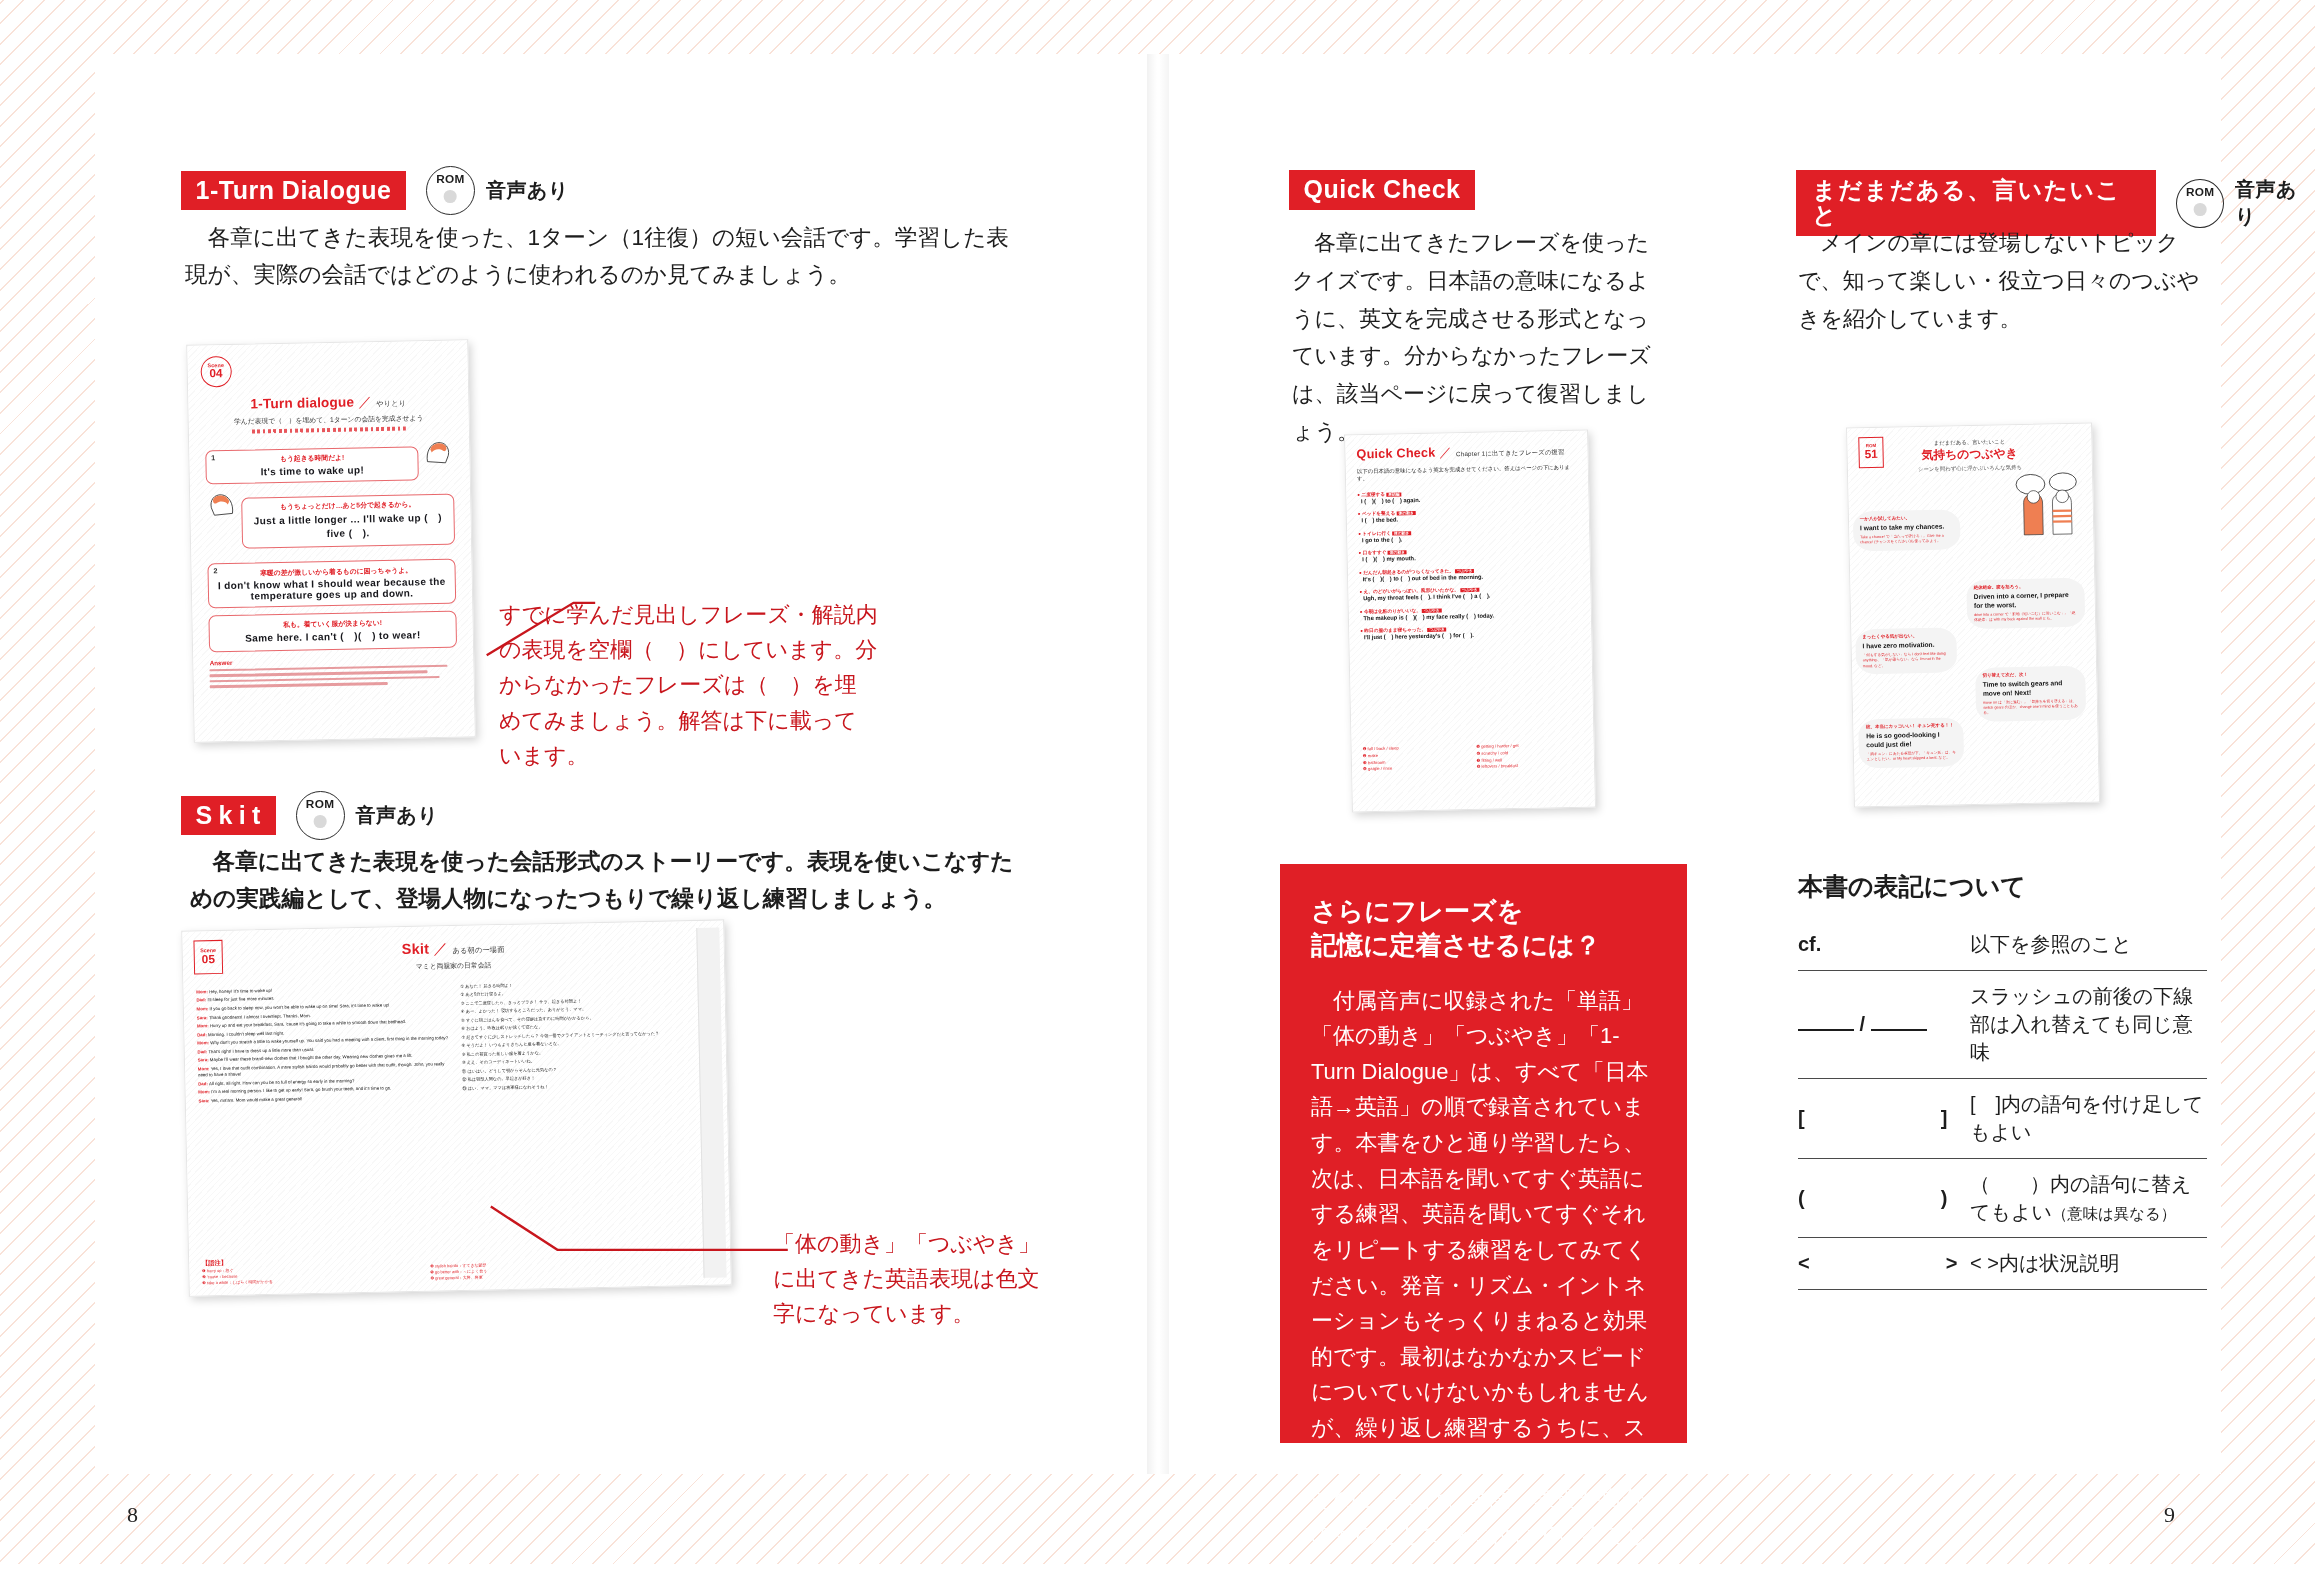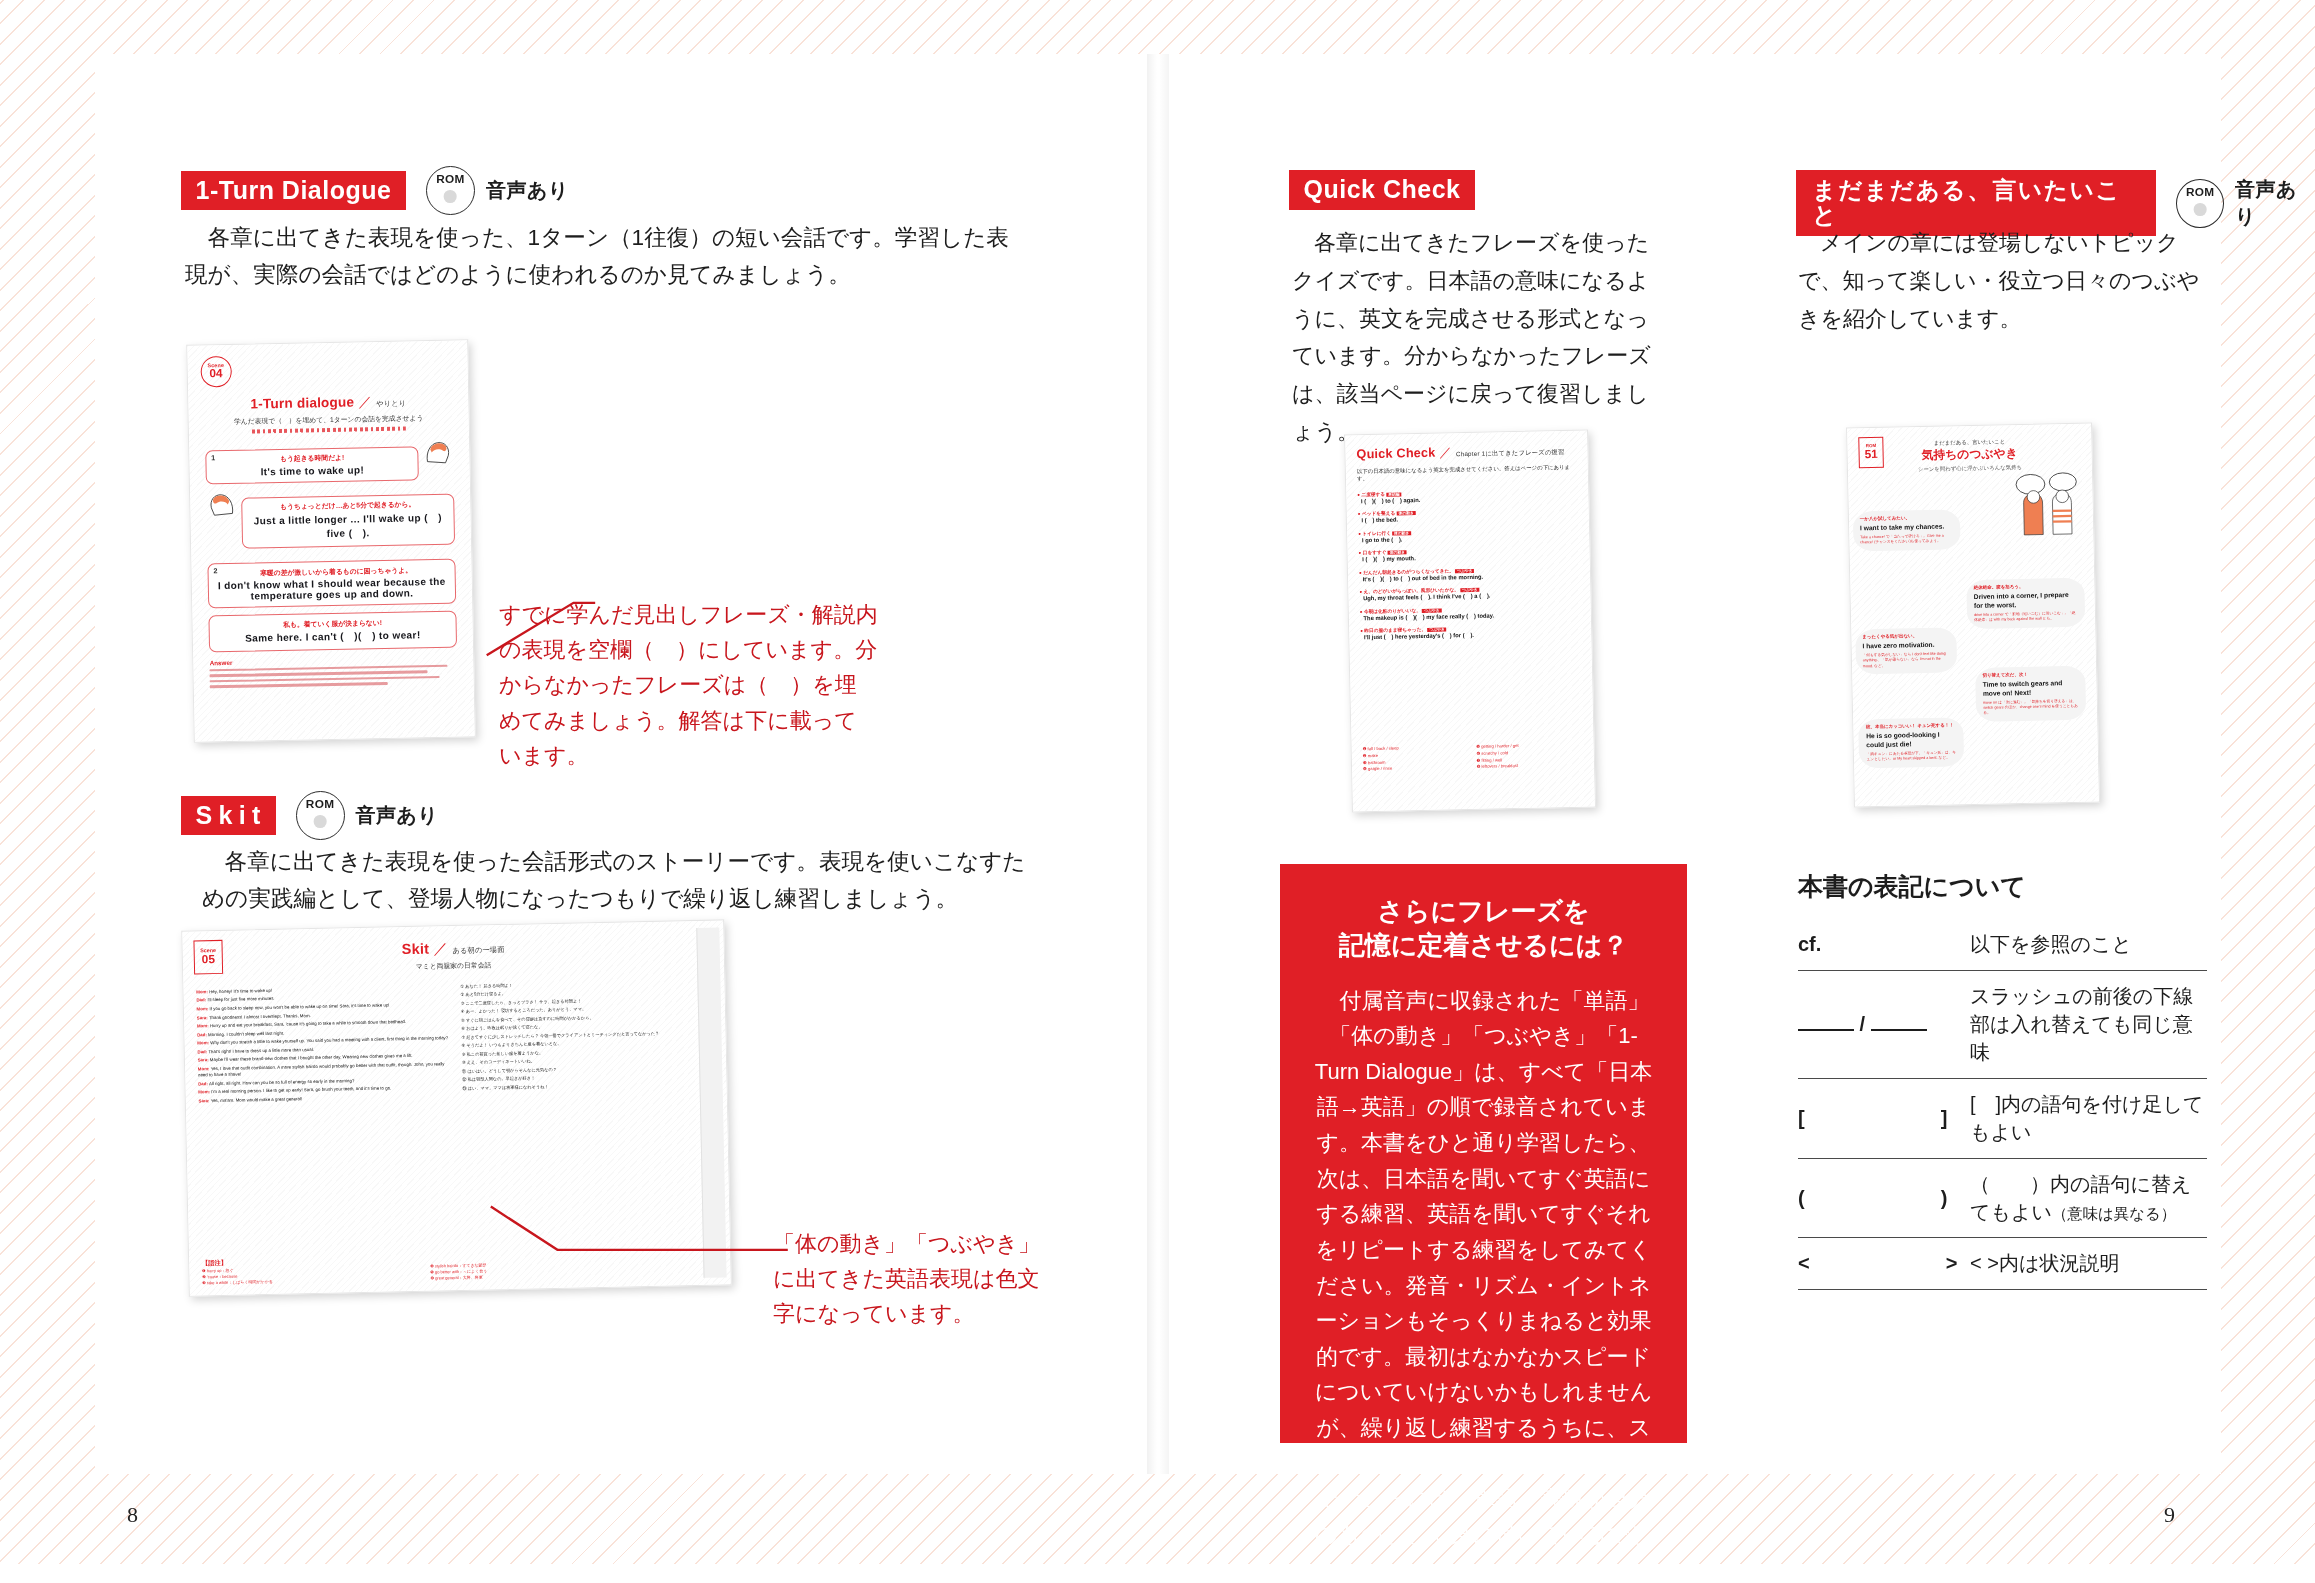--- a/index.html
+++ b/index.html
@@ -271,21 +271,21 @@
       <span class="audio-wrap">
         <span class="rom-disc">
           <span class="rom-txt">ROM</span>
           <span class="hole"></span>
         </span>
         <span class="audio-label">音声あり</span>
       </span>
     </div>
   </div>
 
-  <div class="body-copy" style="position:absolute;left:202px;top:844px;width:841px;">各章に出てきた表現を使った会話形式のストーリーです。表現を使いこなすための実践編として、登場人物になったつもりで繰り返し練習しましょう。</div>
+  <div class="body-copy" style="position:absolute;left:190px;top:844px;width:841px;font-weight:bold;">各章に出てきた表現を使った会話形式のストーリーです。表現を使いこなすための実践編として、登場人物になったつもりで繰り返し練習しましょう。</div>
 
   <div class="mock" style="left:185px;top:925px;width:543px;height:366px;transform:rotate(-1.2deg);position:absolute;">
     <div class="mock-inner" style="padding:9px 12.7px;">
       <div class="mock-badge-sq">
         <span class="tiny" style="font-size:5.4px">Scene</span>
         <span>05</span>
       </div>
       <div style="margin-top:3.6px;">
         <div class="mock-title" style="font-size:14.5px;">
           <span>Skit</span>
@@ -415,21 +415,21 @@
           <div style="flex: 1 1 0%;">
             <div style="font-size: 4.2px; color: rgb(224, 31, 38); line-height: 1.6;">❺ getting / harder / get</div>
             <div style="font-size: 4.2px; color: rgb(224, 31, 38); line-height: 1.6;">❻ scratchy / cold</div>
             <div style="font-size: 4.2px; color: rgb(224, 31, 38); line-height: 1.6;">❼ fitting / well</div>
             <div style="font-size: 4.2px; color: rgb(224, 31, 38); line-height: 1.6;">❽ leftovers / breakfast</div>
           </div>
         </div>
     </div>
   </div>
 
-  <div class="redbox" style="left:1280px;top:864px;width:407px;height:579px;text-align:center;">
+  <div class="redbox" style="left:1280px;top:864px;width:407px;height:579px;">
     <h3>
       <span>さらにフレーズを</span><br>
       <span>記憶に定着させるには？</span>
     </h3>
     <p>付属音声に収録された「単語」「体の動き」「つぶやき」「1-Turn Dialogue」は、すべて「日本語→英語」の順で録音されています。本書をひと通り学習したら、次は、日本語を聞いてすぐ英語にする練習、英語を聞いてすぐそれをリピートする練習をしてみてください。発音・リズム・イントネーションもそっくりまねると効果的です。最初はなかなかスピードについていけないかもしれませんが、繰り返し練習するうちに、スムーズに口に出せるようになり、そのころには、単語・表現が自分のものとして身に付いているでしょう。</p>
   </div>
 
   <div style="position:absolute;left:1796px;top:170px;">
     <div class="hdr-row">
       <span class="badge jp">まだまだある、言いたいこと</span>

